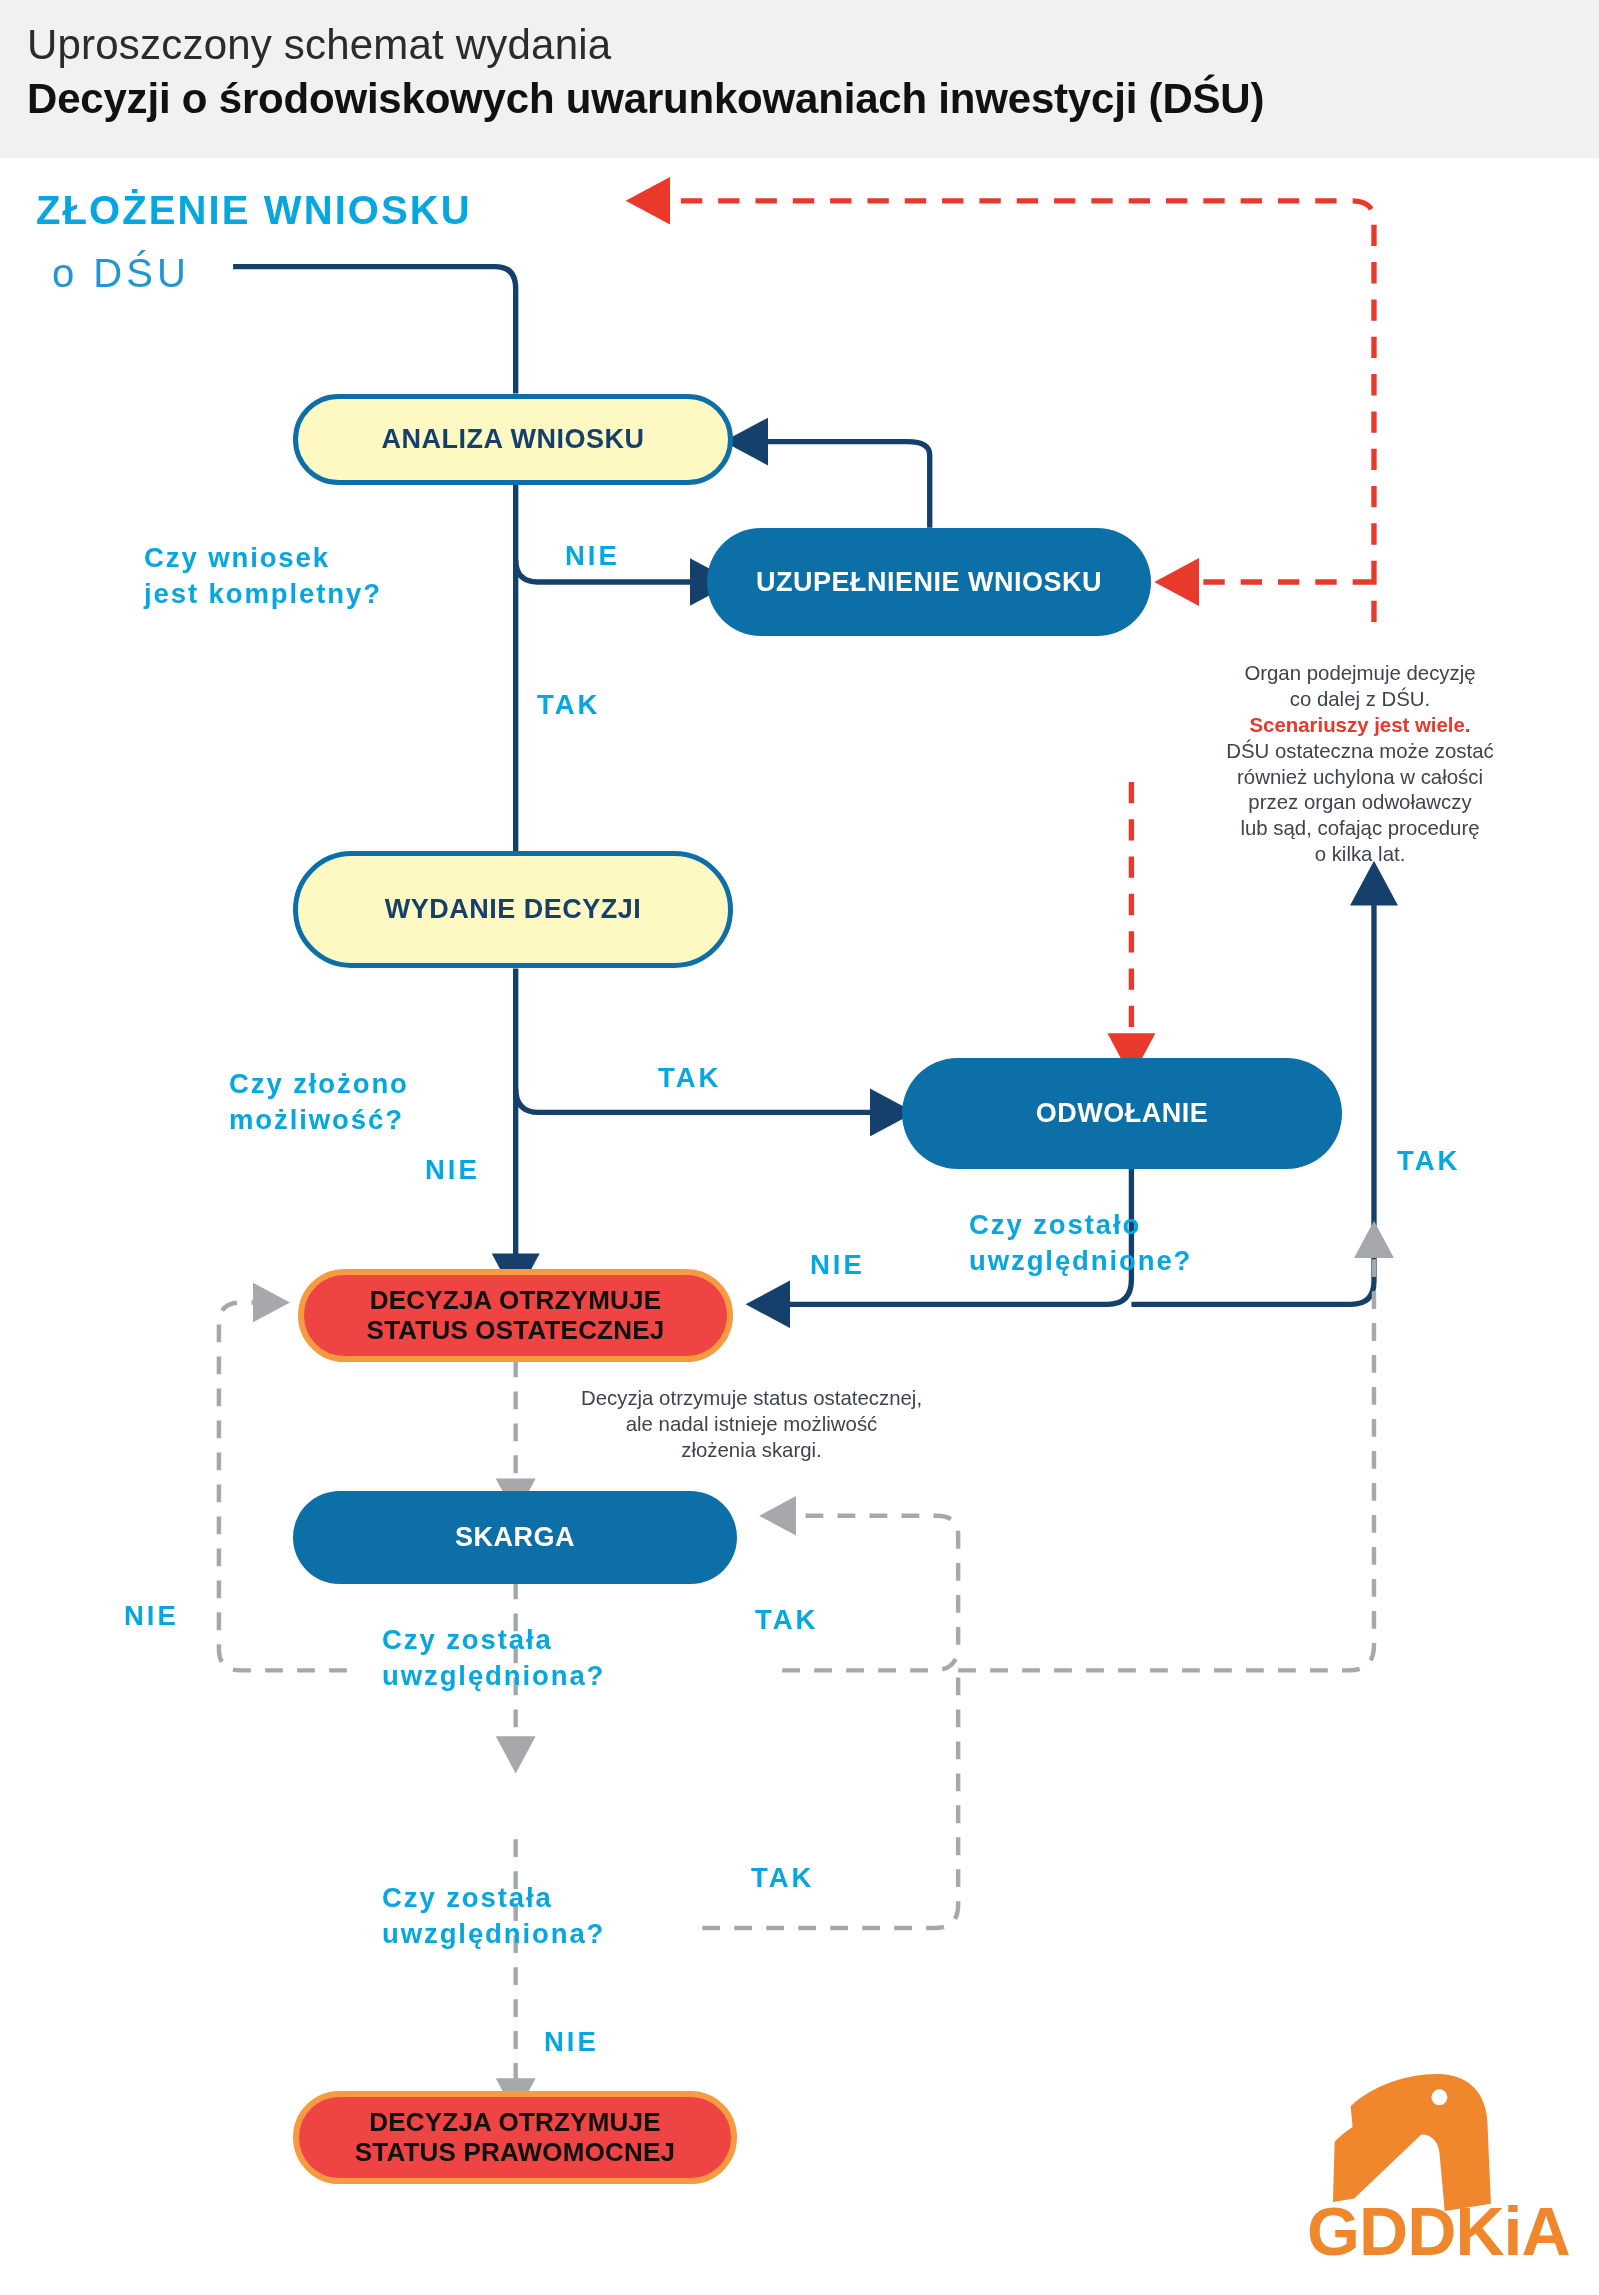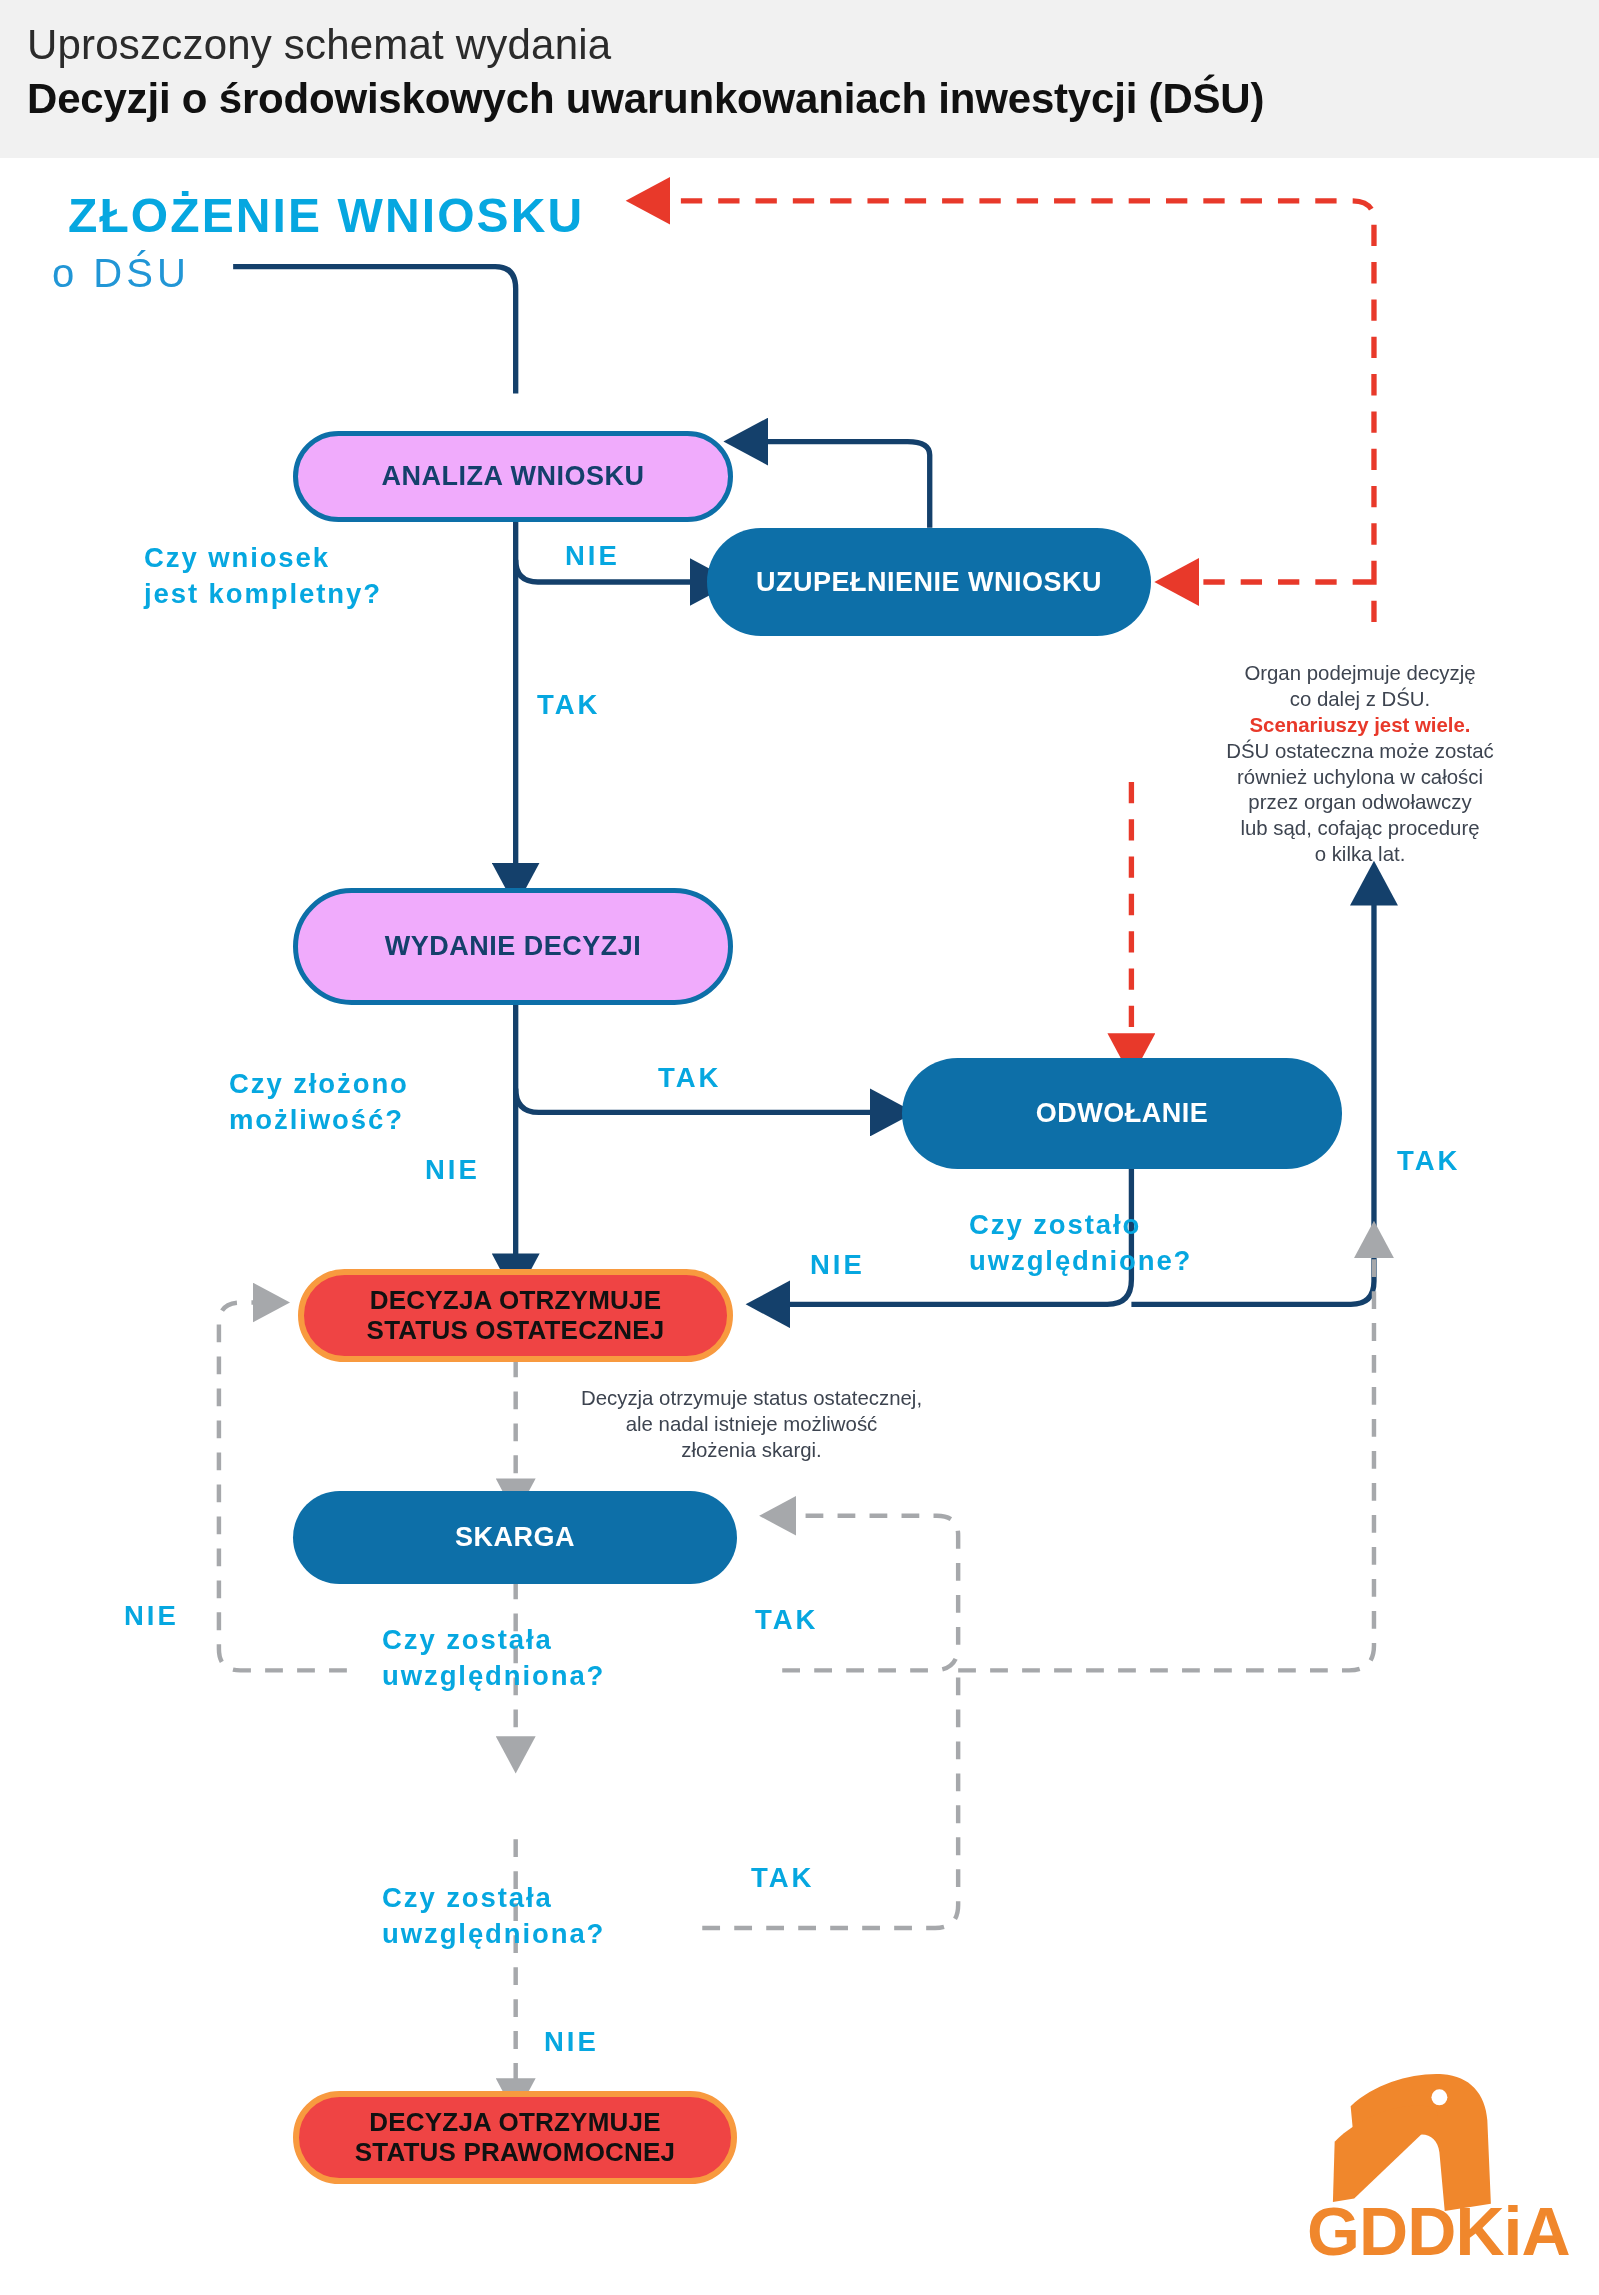--- a/index.html
+++ b/index.html
@@ -11,30 +11,30 @@
   #header{position:absolute;left:0;top:0;width:1600px;height:158px;background:#f1f1f1;}
   #title-line1{position:absolute;left:27px;top:21.3px;font-size:42px;color:#2b2b2b;font-weight:400;letter-spacing:0.2px;}
   #title-line2{position:absolute;left:27px;top:75px;font-size:42px;color:#111111;font-weight:700;letter-spacing:-0.2px;}
 
   
   #wires{position:absolute;left:0;top:0;width:1600px;height:2295px;}
 
   
   .node{position:absolute;display:flex;align-items:center;justify-content:center;
         text-align:center;box-sizing:border-box;font-weight:700;line-height:1.12;}
-  .node.pill-outline{background:#f0abfc;border:5.3px solid #0d6fa8;border-radius:888px;color:#14406b;margin-top:37px;}
+  .node.pill-outline{background:#fef9c3;border:5.3px solid #0d6fa8;border-radius:888px;color:#14406b;}
   .node.pill-orange{background:#ef4444;border:6.2px solid #f89a3f;border-radius:888px;color:#111111;}
   .node.pill-solid{background:#0d6fa8;border-radius:888px;color:#ffffff;}
 
   
   .lbl{position:absolute;color:#06a7e0;font-weight:700;white-space:pre-line;}
   .lbl.q{font-size:27.5px;letter-spacing:1.9px;line-height:1.32;}
   .lbl.yn{font-size:27.5px;letter-spacing:3px;}
 
-  .hero-1{position:absolute;left:68px;top:188px;color:#06a7e0;font-size:48px;font-weight:700;letter-spacing:2.1px;}
+  .hero-1{position:absolute;left:36px;top:188px;color:#06a7e0;font-size:40px;font-weight:700;letter-spacing:2.1px;}
   .hero-2{position:absolute;left:52px;top:251px;color:#2196d6;font-size:40px;font-weight:400;letter-spacing:4px;}
 
   .note{position:absolute;color:#3d4450;font-size:20.4px;line-height:1.27;text-align:center;white-space:pre-line;}
   .note strong{color:#e8392a;font-weight:700;}
 
   
   #logo{position:absolute;left:1313px;top:2060px;width:267px;height:213px;}
   #logo-text{position:absolute;left:1307px;top:2192px;color:#f0872c;font-size:68px;font-weight:700;letter-spacing:-0.9px;}
 </style>
 </head>

